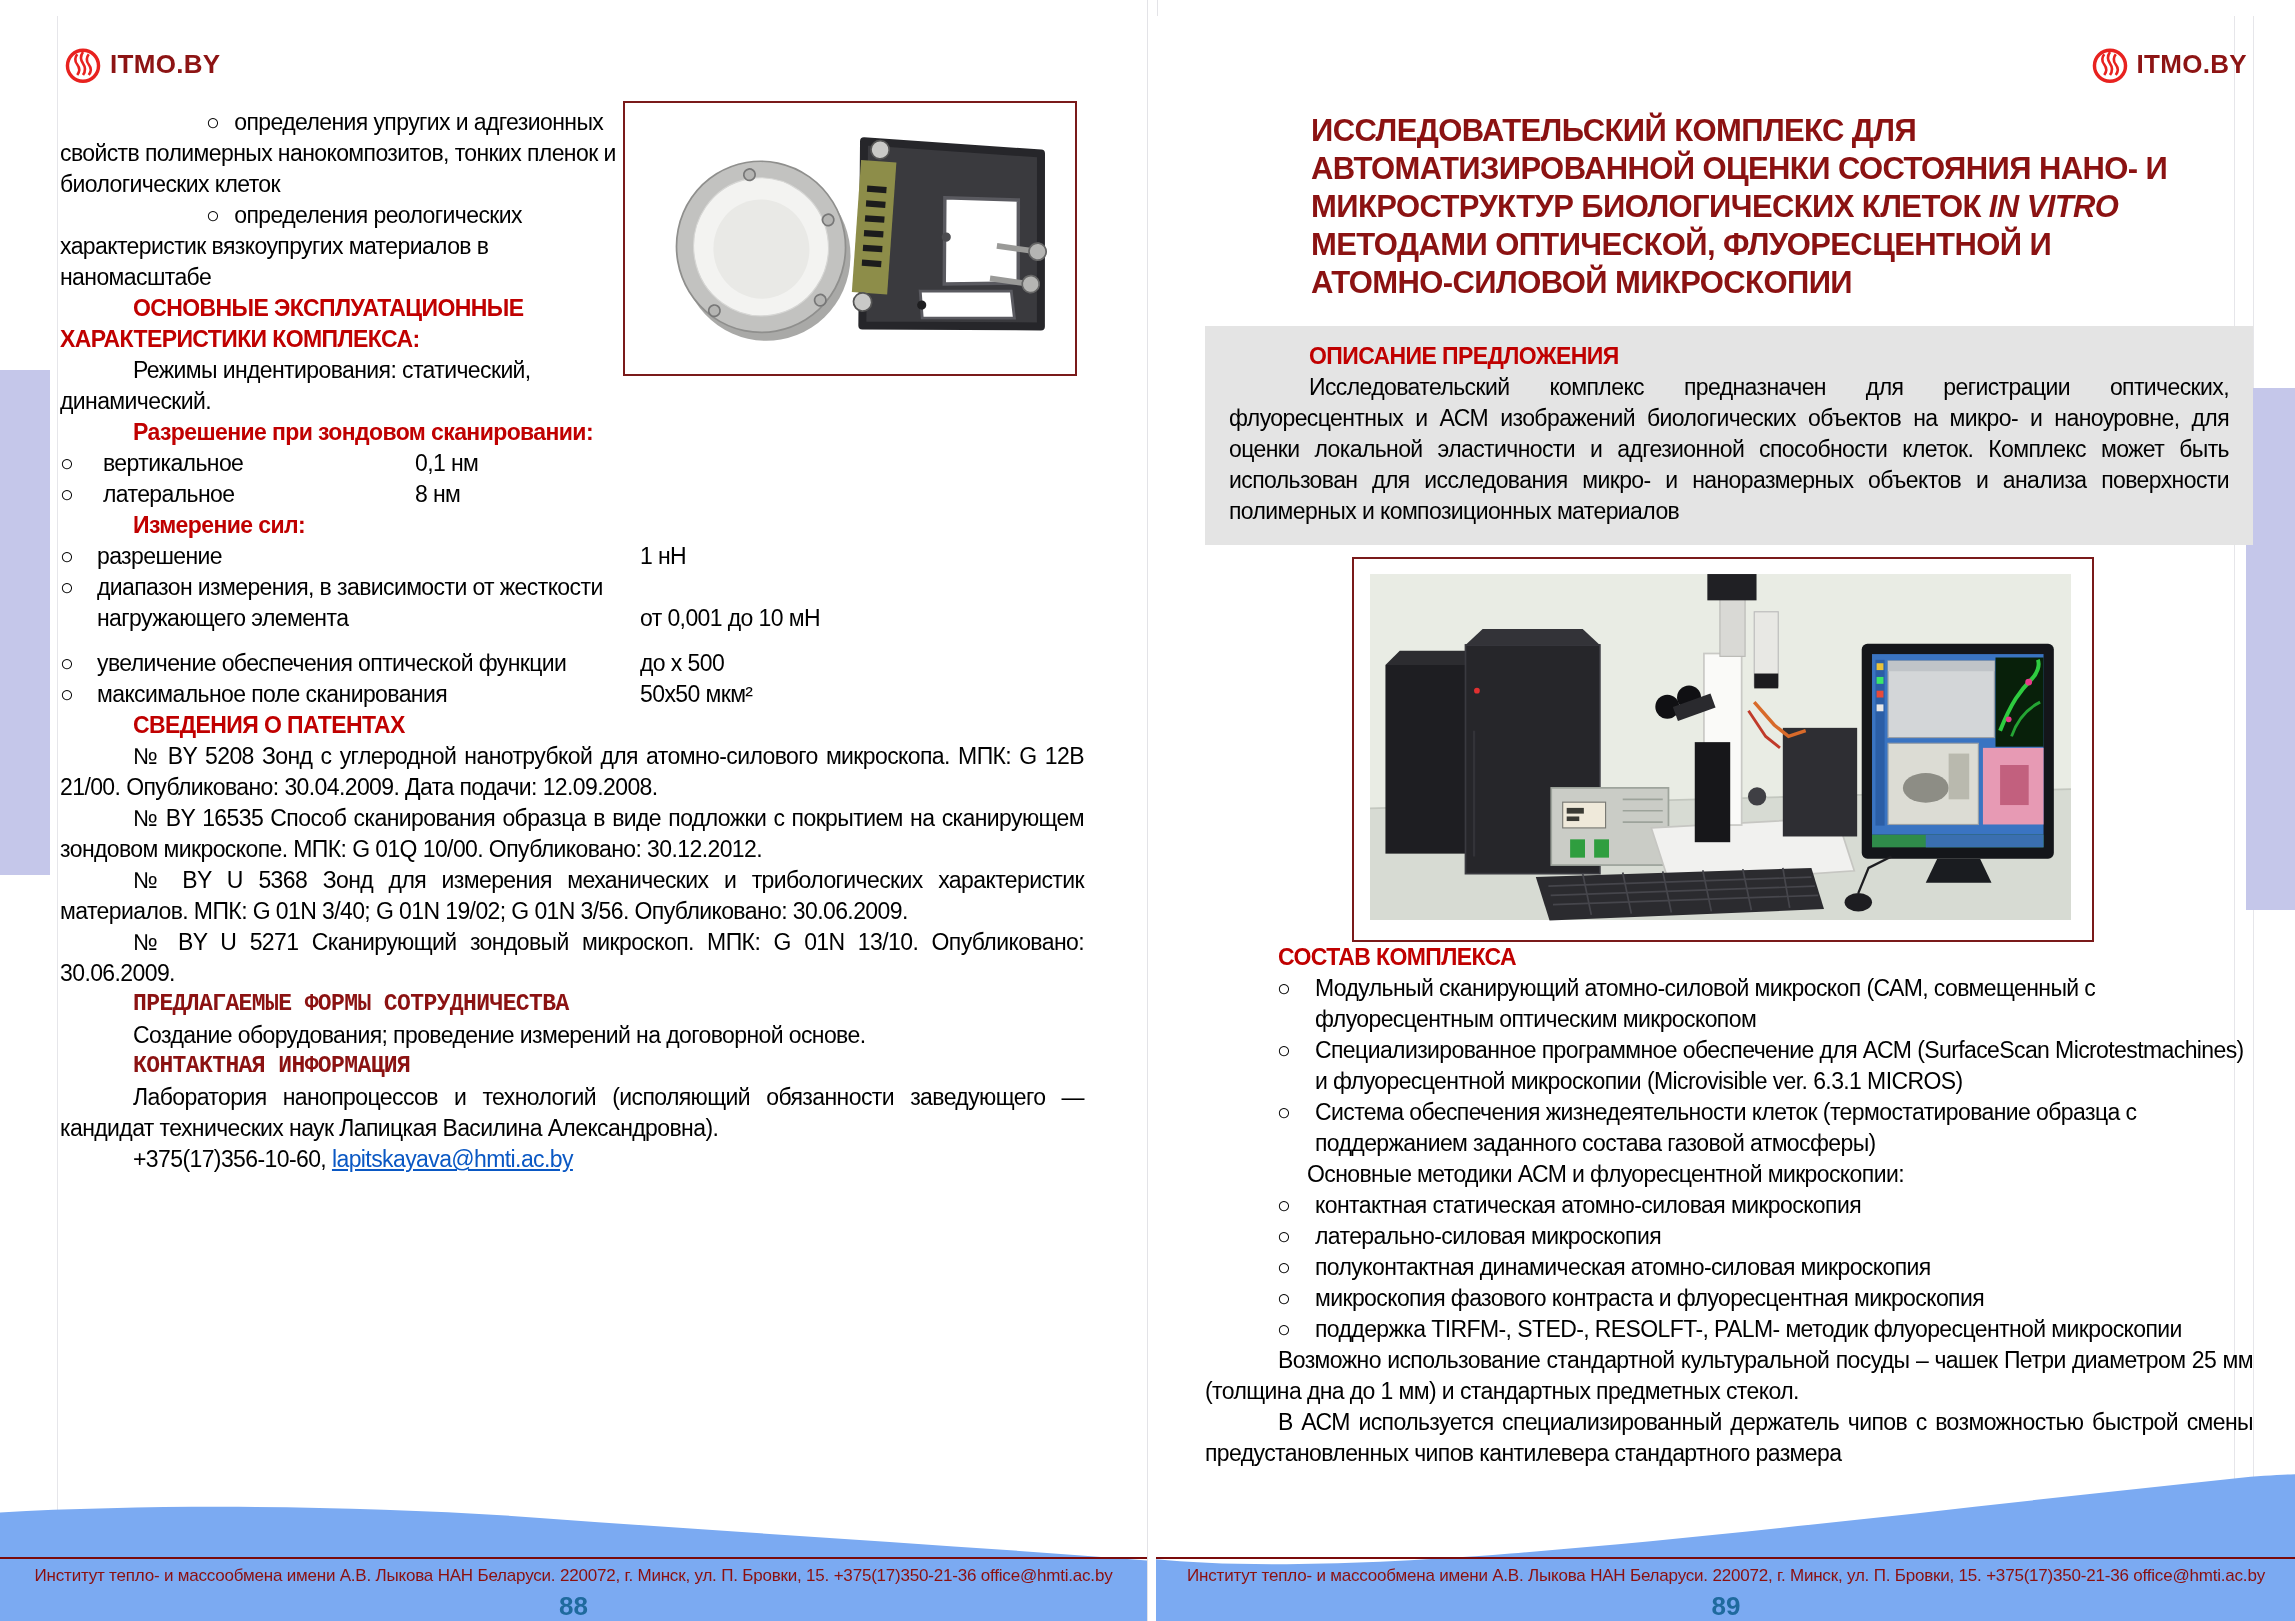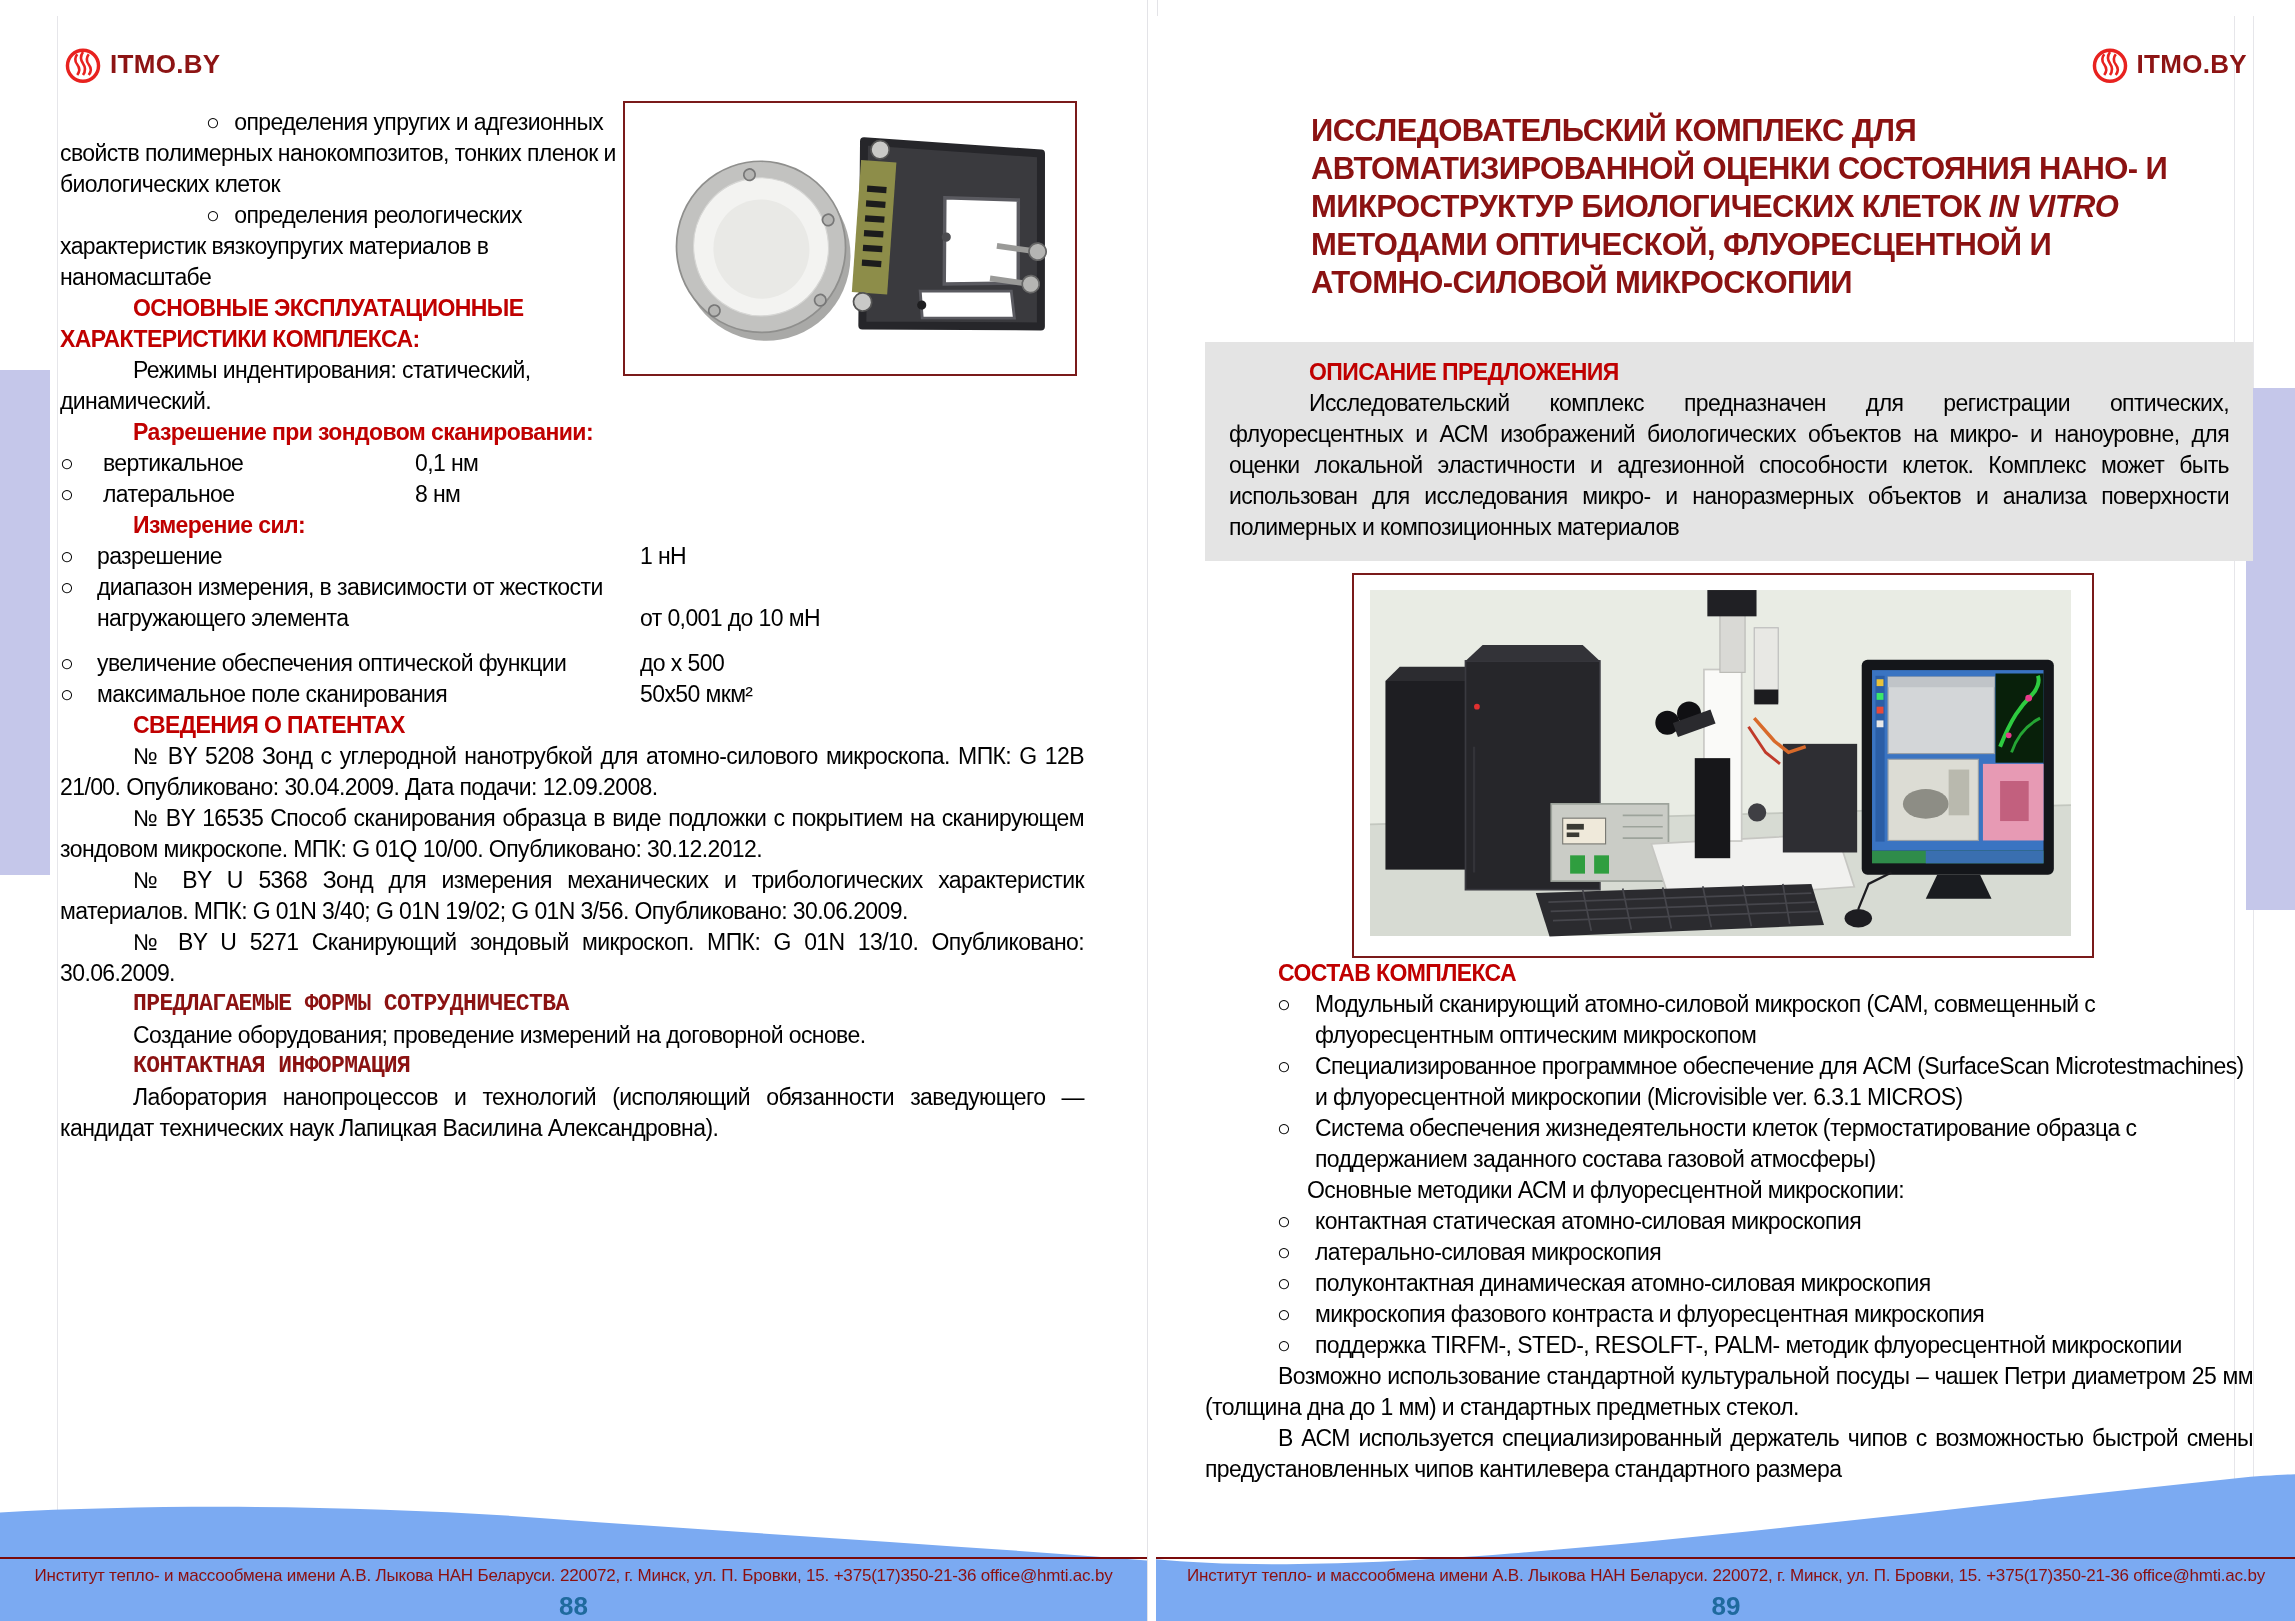--- a/index.html
+++ b/index.html
@@ -43,21 +43,21 @@
   .force-label { width:543px; flex:none; }
   .spec-value { flex:none; }
   .bottom-align { align-items:flex-end; }
 
   
   .title {
     margin-left:106px; width:863px;
     font-size:31px; line-height:38px; font-weight:bold; color:#8b1212;
     letter-spacing:-0.6px;
   }
-  .desc-box { margin-top:40px; background:#e4e4e4; padding:15px 24px 18.3px 24px; }
+  .desc-box { margin-top:24px; background:#e4e4e4; padding:15px 24px 18.3px 24px; }
   .desc-box .desc-head { text-indent:80px; }
   .desc-box .desc-text { text-indent:80px; }
 
   .photo-frame { background:#fff; border:2.9px solid #7a1a1a; }
   #photo-left  { position:absolute; left:623px; top:85px; width:450px; height:271px; border-width:2.3px; }
   #photo-right { margin:11.4px 0 0 147px; width:738px; height:381px; }
 
   .list-row { display:flex; margin-left:72px; }
   .list-row .mark { width:38px; flex:none; }
   .list-row .txt { flex:1; }
@@ -184,20 +184,21 @@
     <p class="indent justify">№ BY 5208 Зонд с углеродной нанотрубкой для атомно-силового микроскопа. МПК: G 12B 21/00. Опубликовано: 30.04.2009. Дата подачи: 12.09.2008.</p>
     <p class="indent justify">№ BY 16535 Способ сканирования образца в виде подложки с покрытием на сканирующем зондовом микроскопе. МПК: G 01Q 10/00. Опубликовано: 30.12.2012.</p>
     <p class="indent justify">№ BY U 5368 Зонд для измерения механических и трибологических характеристик материалов. МПК: G 01N 3/40; G 01N 19/02; G 01N 3/56. Опубликовано: 30.06.2009.</p>
     <p class="indent justify">№ BY U 5271 Сканирующий зондовый микроскоп. МПК: G 01N 13/10. Опубликовано: 30.06.2009.</p>
 
     <p class="indent red-dark mt40">ПРЕДЛАГАЕМЫЕ ФОРМЫ СОТРУДНИЧЕСТВА</p>
     <p class="indent">Создание оборудования; проведение измерений на договорной основе.</p>
 
     <p class="indent red-dark mt40">КОНТАКТНАЯ ИНФОРМАЦИЯ</p>
     <p class="indent justify">Лаборатория нанопроцессов и технологий (исполяющий обязанности заведующего — кандидат технических наук Лапицкая Василина Александровна).</p>
+    <p class="indent"><span>+375(17)356-10-60, </span><a class="email">lapitskayava@hmti.ac.by</a></p>
   </div>
 
   <svg class="wave" viewBox="0 0 2006 336" preserveAspectRatio="none">
     <path d="M0,118 C300,102 650,106 950,128 C1300,154 1650,174 2006,202 L2006,336 L0,336 Z" fill="#7baaf2"></path>
   </svg>
   <div class="foot-line"></div>
   <div class="foot-text">Институт тепло- и массообмена имени А.В. Лыкова НАН Беларуси. 220072, г. Минск, ул. П. Бровки, 15. +375(17)350-21-36   office@hmti.ac.by</div>
   <div class="page-num">88</div>
 </div>
 

